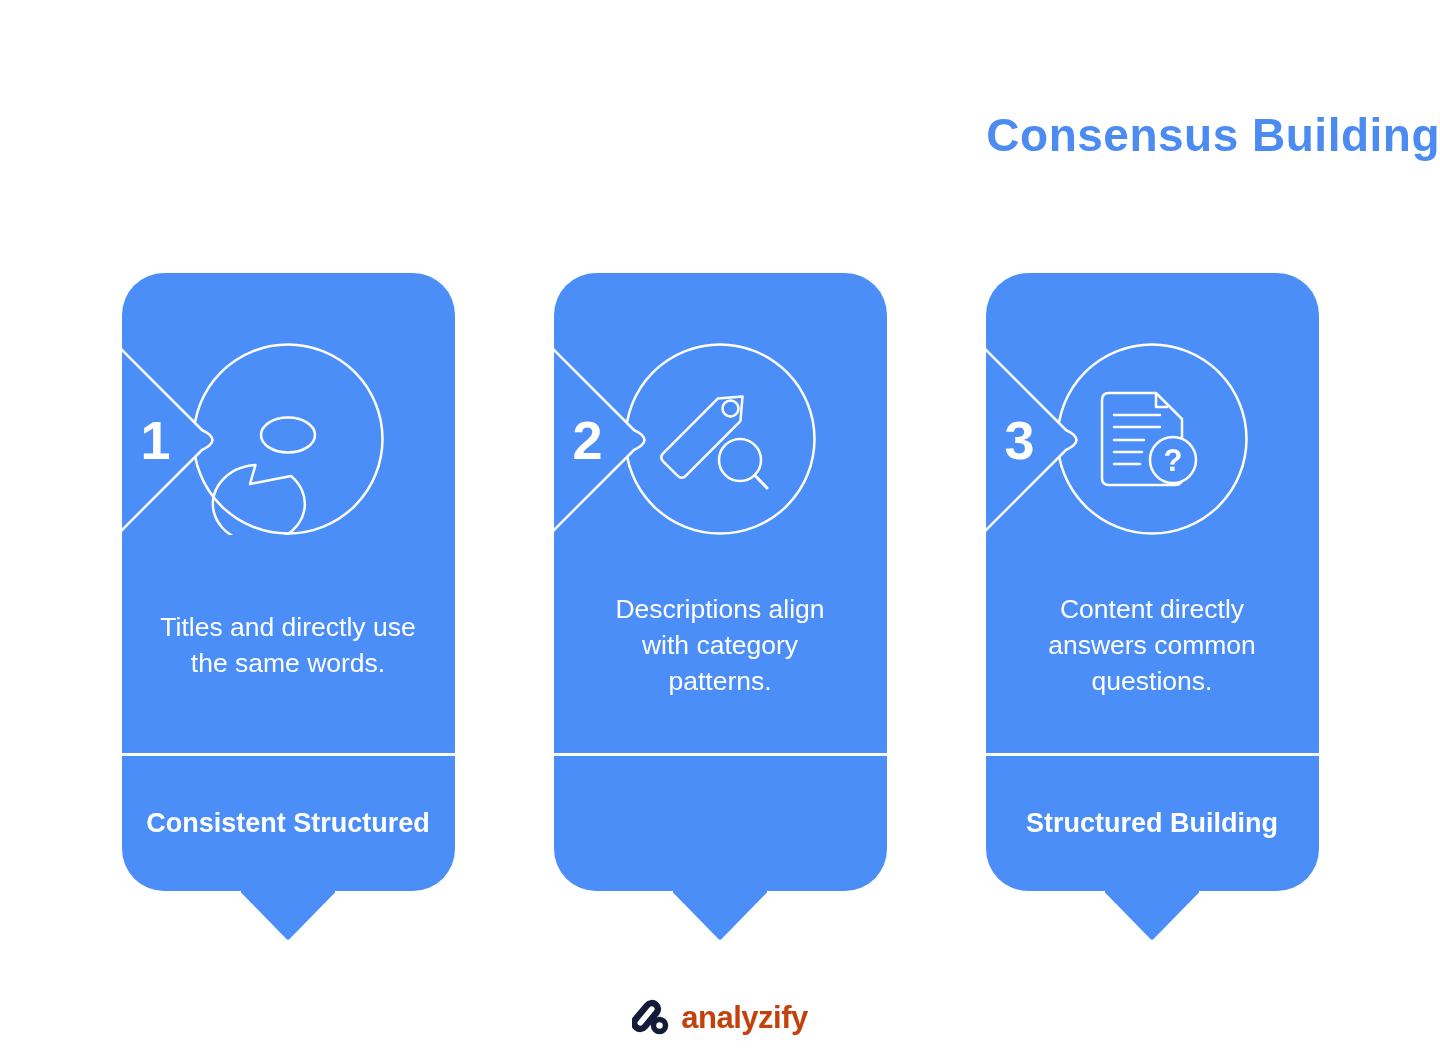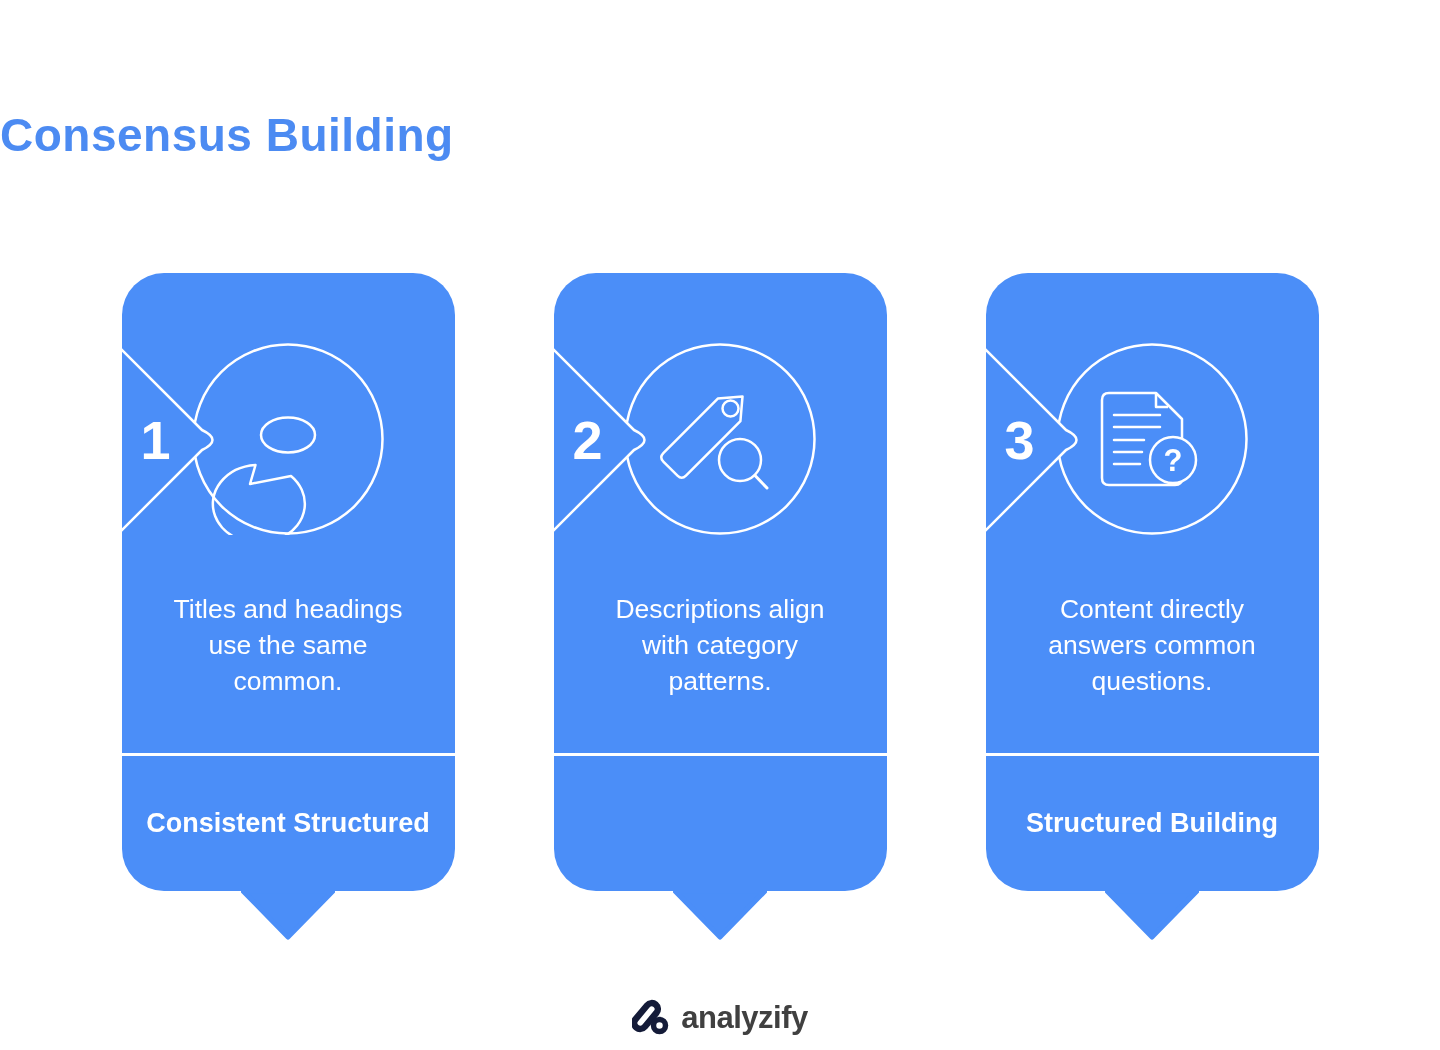--- a/index.html
+++ b/index.html
@@ -2,21 +2,21 @@
 <html><head>
 <meta charset="utf-8">
 <style>
   * { margin:0; padding:0; box-sizing:border-box; }
   html,body { width:1440px; height:1050px; background:#ffffff; font-family:"Liberation Sans", sans-serif; overflow:hidden; }
 
   .page { width:1440px; height:1050px; position:relative; }
 
   .page-title {
     padding-top:108px;
-    text-align:left;
+    text-align:right;
     font-size:46px;
     font-weight:bold;
     letter-spacing:0.5px;
     color:#4C8BF2;
   }
 
   .cards-row {
     margin-top:111px;
     display:flex;
     justify-content:center;
@@ -116,21 +116,21 @@
     margin-top:56px;
     display:flex;
     align-items:center;
     justify-content:center;
     gap:11px;
   }
   .brand-name {
     font-size:31px;
     font-weight:600;
     letter-spacing:-0.5px;
-    color:#404040;
+    color:#c2410c;
   }
 </style>
 </head>
 <body>
 
 <div class="page">
 
   <h1 class="page-title">Consensus Building</h1>
 
   <div class="cards-row">
@@ -144,21 +144,21 @@
           <ellipse cx="96" cy="92" rx="27" ry="17.5" fill="none" stroke="#ffffff" stroke-width="2.5"></ellipse>
         </svg>
 
         <svg class="chevron-svg" width="112" height="196" viewBox="0 0 112 196">
           <path d="M -6,2 L 80,88 Q 101,98 80,108 L -6,194" fill="#4B8EF8" stroke="#ffffff" stroke-width="2.5" stroke-linejoin="round"></path>
         </svg>
 
         <div class="step-number">1</div>
 
         <div class="card-description">
-          <p>Titles and headings use the same common.</p>
+          <p>Titles and directly use the same words.</p>
         </div>
 
         <div class="card-divider"></div>
 
         <div class="card-label">
           <p>Consistent Structured</p>
         </div>
       </div>
 
       <svg class="card-tail" width="94" height="52" viewBox="0 0 94 52">

